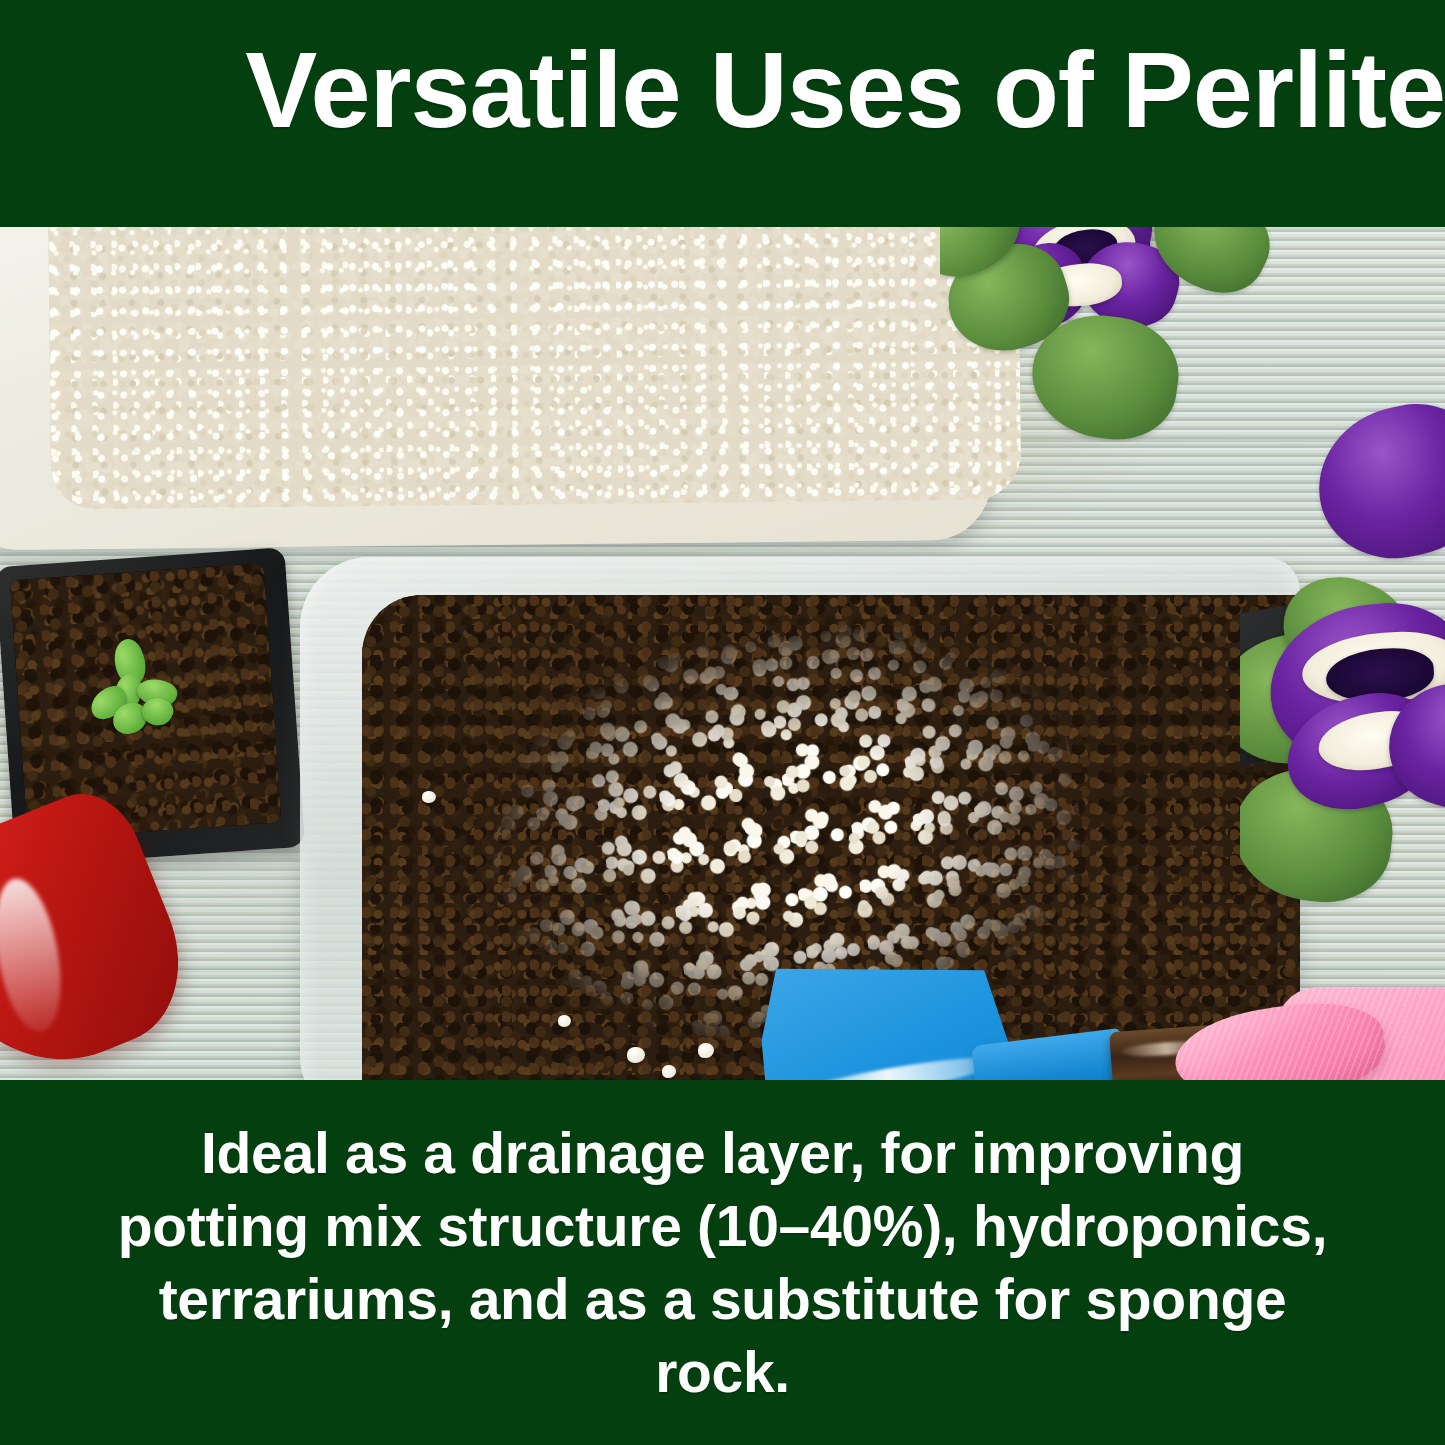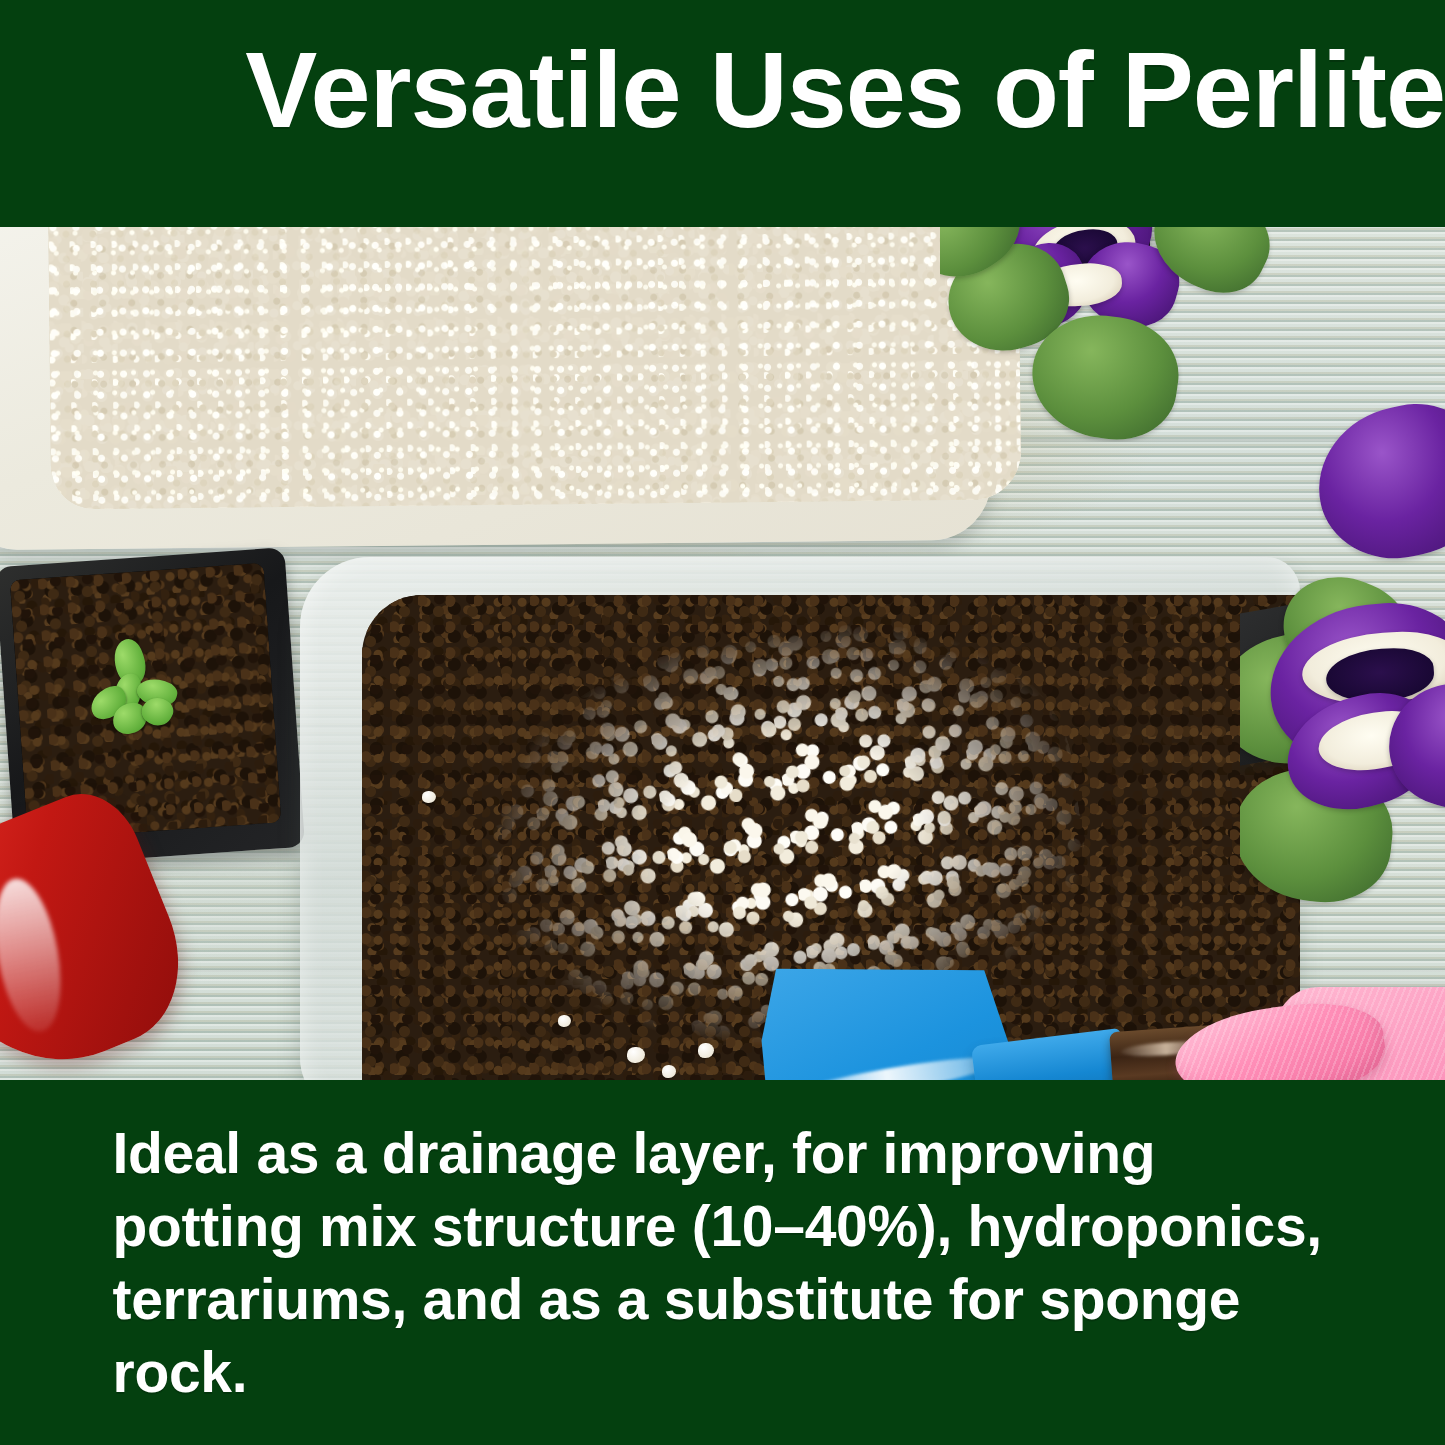--- a/index.html
+++ b/index.html
@@ -311,20 +311,21 @@
     position:absolute;left:0;top:1080px;width:1445px;height:365px;
     background:#04400f;
     display:flex;align-items:center;justify-content:center;
   }
   #caption-text{
     color:#ffffff;
     font-family:"Liberation Sans",sans-serif;
     font-weight:bold;
     font-size:57px;
     line-height:73px;
+    text-align:center;
     max-width:1220px;
     margin:0;
     letter-spacing:-0.3px;
     text-shadow:0 2px 0 rgba(0,0,0,.16);
   }
 </style>
 </head>
 <body>
 
 <div id="infographic">

